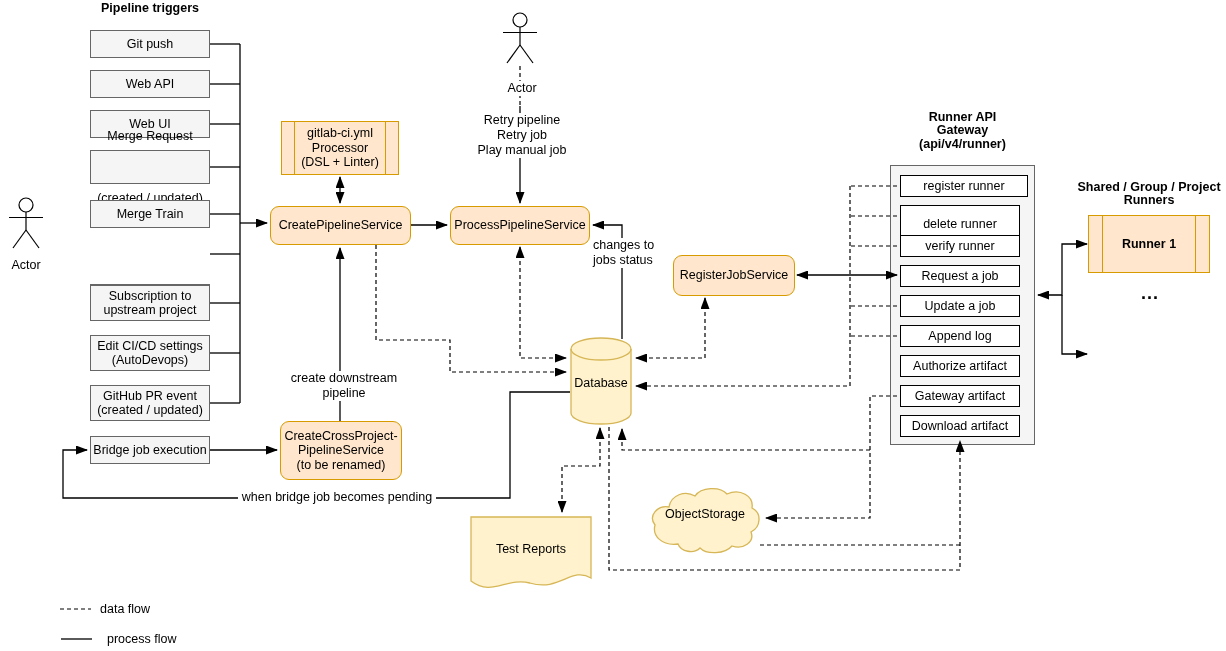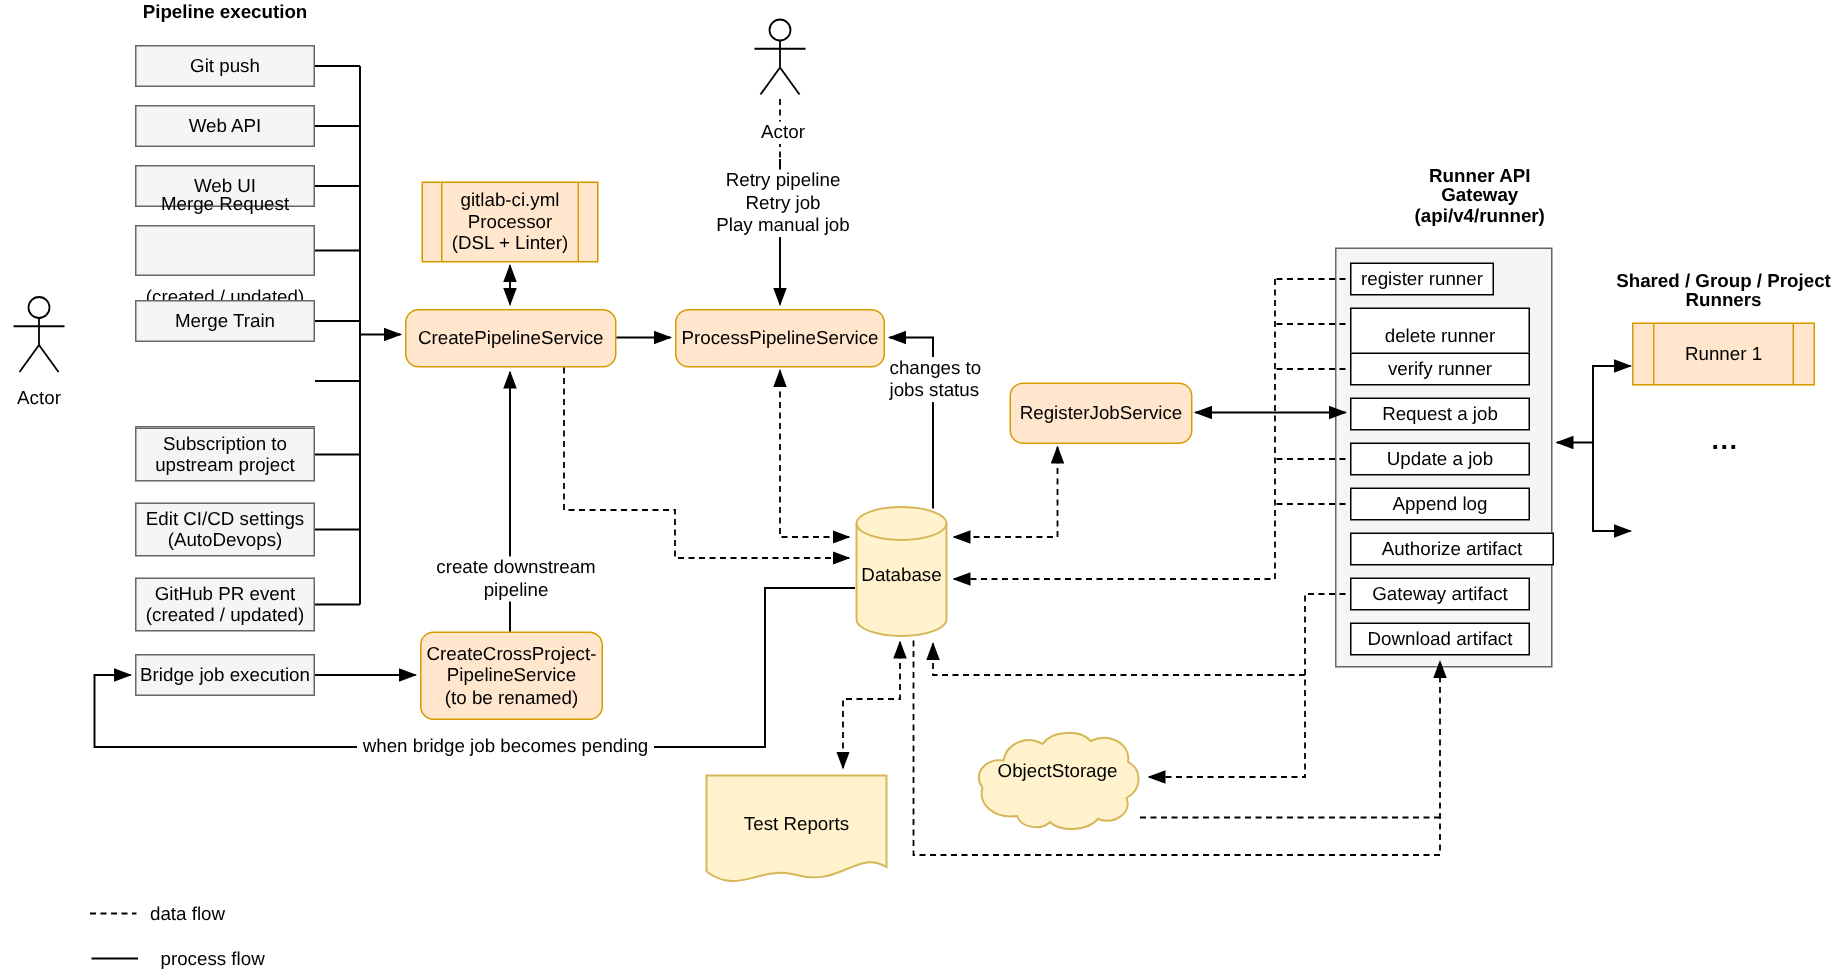--- a/index.html
+++ b/index.html
@@ -28,21 +28,21 @@
   .elabel{position:absolute;z-index:4;background:#fff;padding:0 2px;
           font-size:12.5px;line-height:15px;color:#000;}
   .elabel.center{text-align:center;}
   .elabel.left{text-align:left;}
 </style>
 </head>
 <body>
 
 <div id="stage" style="width: 1226px; height: 651px;">
     <div class="node title" style="left: 88px; top: 1px; width: 124px; height: 16px;">
-      <div class="ln">Pipeline execution</div>
+      <div class="ln">Pipeline triggers</div>
     </div>
     <div class="node box" style="left: 90px; top: 30px; width: 120px; height: 28px;">
       <div class="ln">Git push</div>
     </div>
     <div class="node box" style="left: 90px; top: 70px; width: 120px; height: 28px;">
       <div class="ln">Web API</div>
     </div>
     <div class="node box" style="left: 90px; top: 110px; width: 120px; height: 28px;">
       <div class="ln">Web UI</div>
     </div>
@@ -125,58 +125,58 @@
     <path d="M1 1 H 121 V 62 C 101.25999999999999 50 90.28 76 59.78 67 C 36.6 61 21.96 81 1 65 Z" fill="#FFF2CC" stroke="#D6B656" stroke-width="1.3"></path>
       </svg>
       <div class="shape-label" style="top: 25.76px;">Test Reports</div>
     </div>
     <div class="node shape" style="left: 648px; top: 486px; width: 114px; height: 70px;">
       <svg width="114" height="70" viewBox="0 0 114 70">
     <path d="M30 58 C14 60 4 50 7 39 C0 30 9 19 21 21 C23 9 37 4 47 10 C53 1 72 0 79 8 C92 2 106 10 104 22 C114 27 113 41 103 46 C107 56 95 64 84 60 C77 68 59 69 52 62 C46 68 33 66 30 58 Z" fill="#FFF2CC" stroke="#D6B656" stroke-width="1.3"></path>
       </svg>
       <div class="shape-label" style="top: 21px;">ObjectStorage</div>
     </div>
-    <div class="node title" style="left: 924px; top: 110px; width: 125px; height: 42px;">
+    <div class="node title" style="left: 900px; top: 110px; width: 125px; height: 42px;">
       <div class="ln">Runner API</div>
       <div class="ln">Gateway</div>
       <div class="ln">(api/v4/runner)</div>
     </div>
     <div class="node container" style="left: 890px; top: 165px; width: 145px; height: 280px;"></div>
-    <div class="node api" style="left: 900px; top: 175px; width: 96px; height: 22px;">
+    <div class="node api" style="left: 900px; top: 175px; width: 128px; height: 22px;">
       <div class="ln">register runner</div>
     </div>
     <div class="node api" style="left: 900px; top: 205px; width: 120px; height: 38px;">
       <div class="ln">delete runner</div>
     </div>
     <div class="node api" style="left: 900px; top: 235px; width: 120px; height: 22px;">
       <div class="ln">verify runner</div>
     </div>
     <div class="node api" style="left: 900px; top: 265px; width: 120px; height: 22px;">
       <div class="ln">Request a job</div>
     </div>
     <div class="node api" style="left: 900px; top: 295px; width: 120px; height: 22px;">
       <div class="ln">Update a job</div>
     </div>
     <div class="node api" style="left: 900px; top: 325px; width: 120px; height: 22px;">
       <div class="ln">Append log</div>
     </div>
-    <div class="node api" style="left: 900px; top: 355px; width: 136px; height: 22px; justify-content: center;">
+    <div class="node api" style="left: 900px; top: 355px; width: 120px; height: 22px; justify-content: center;">
       <div class="ln">Authorize artifact</div>
     </div>
     <div class="node api" style="left: 900px; top: 385px; width: 120px; height: 22px;">
       <div class="ln">Gateway artifact</div>
     </div>
     <div class="node api" style="left: 900px; top: 415px; width: 120px; height: 22px;">
       <div class="ln">Download artifact</div>
     </div>
     <div class="node title" style="left: 1073px; top: 180px; width: 152px; height: 28px;">
       <div class="ln">Shared / Group / Project</div>
       <div class="ln">Runners</div>
     </div>
-    <div class="node process" style="left: 1088px; top: 215px; width: 122px; height: 42px;">
+    <div class="node process" style="left: 1088px; top: 215px; width: 122px; height: 58px; font-weight: bold;">
       <div class="ln">Runner 1</div>
       <div class="bar" style="left: 13px;"></div>
       <div class="bar" style="right: 13px;"></div>
     </div>
     <div class="node text big" style="left: 1125px; top: 284px; width: 50px; height: 18px;">
       <div class="ln">...</div>
     </div>
     <div class="node text-left" style="left: 100px; top: 602px; width: 90px; height: 14px;">
       <div class="ln">data flow</div>
     </div>

